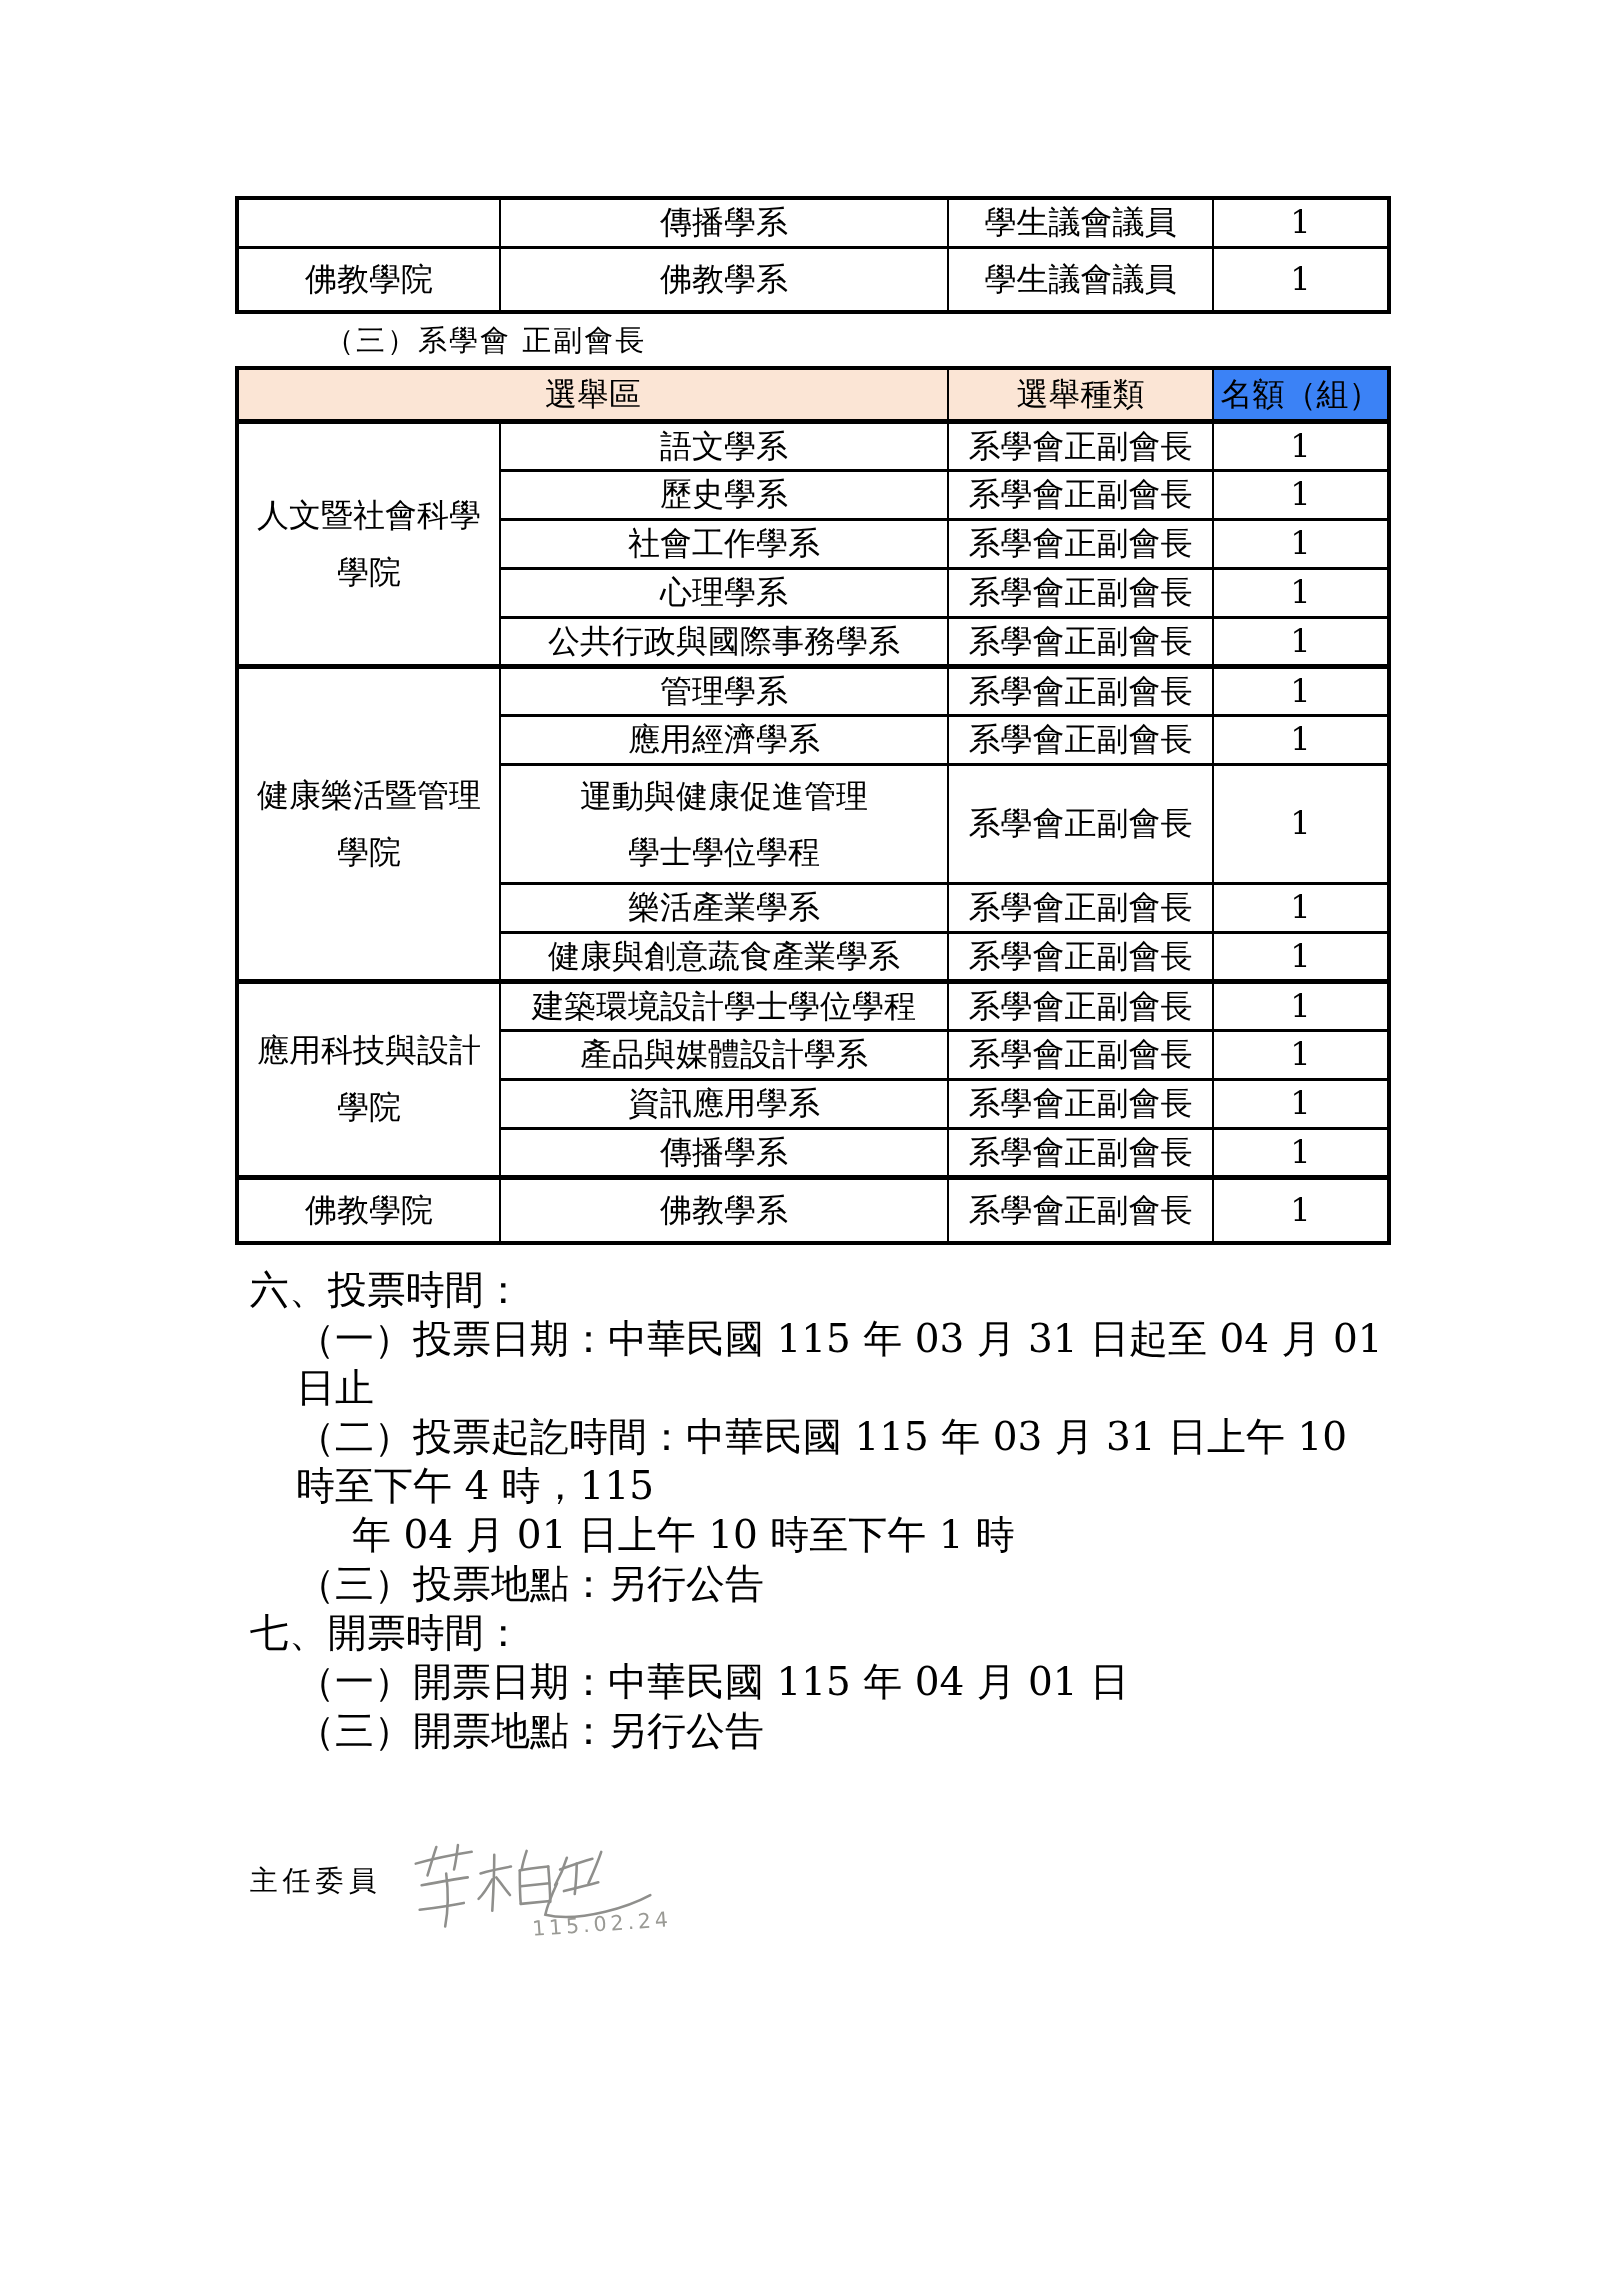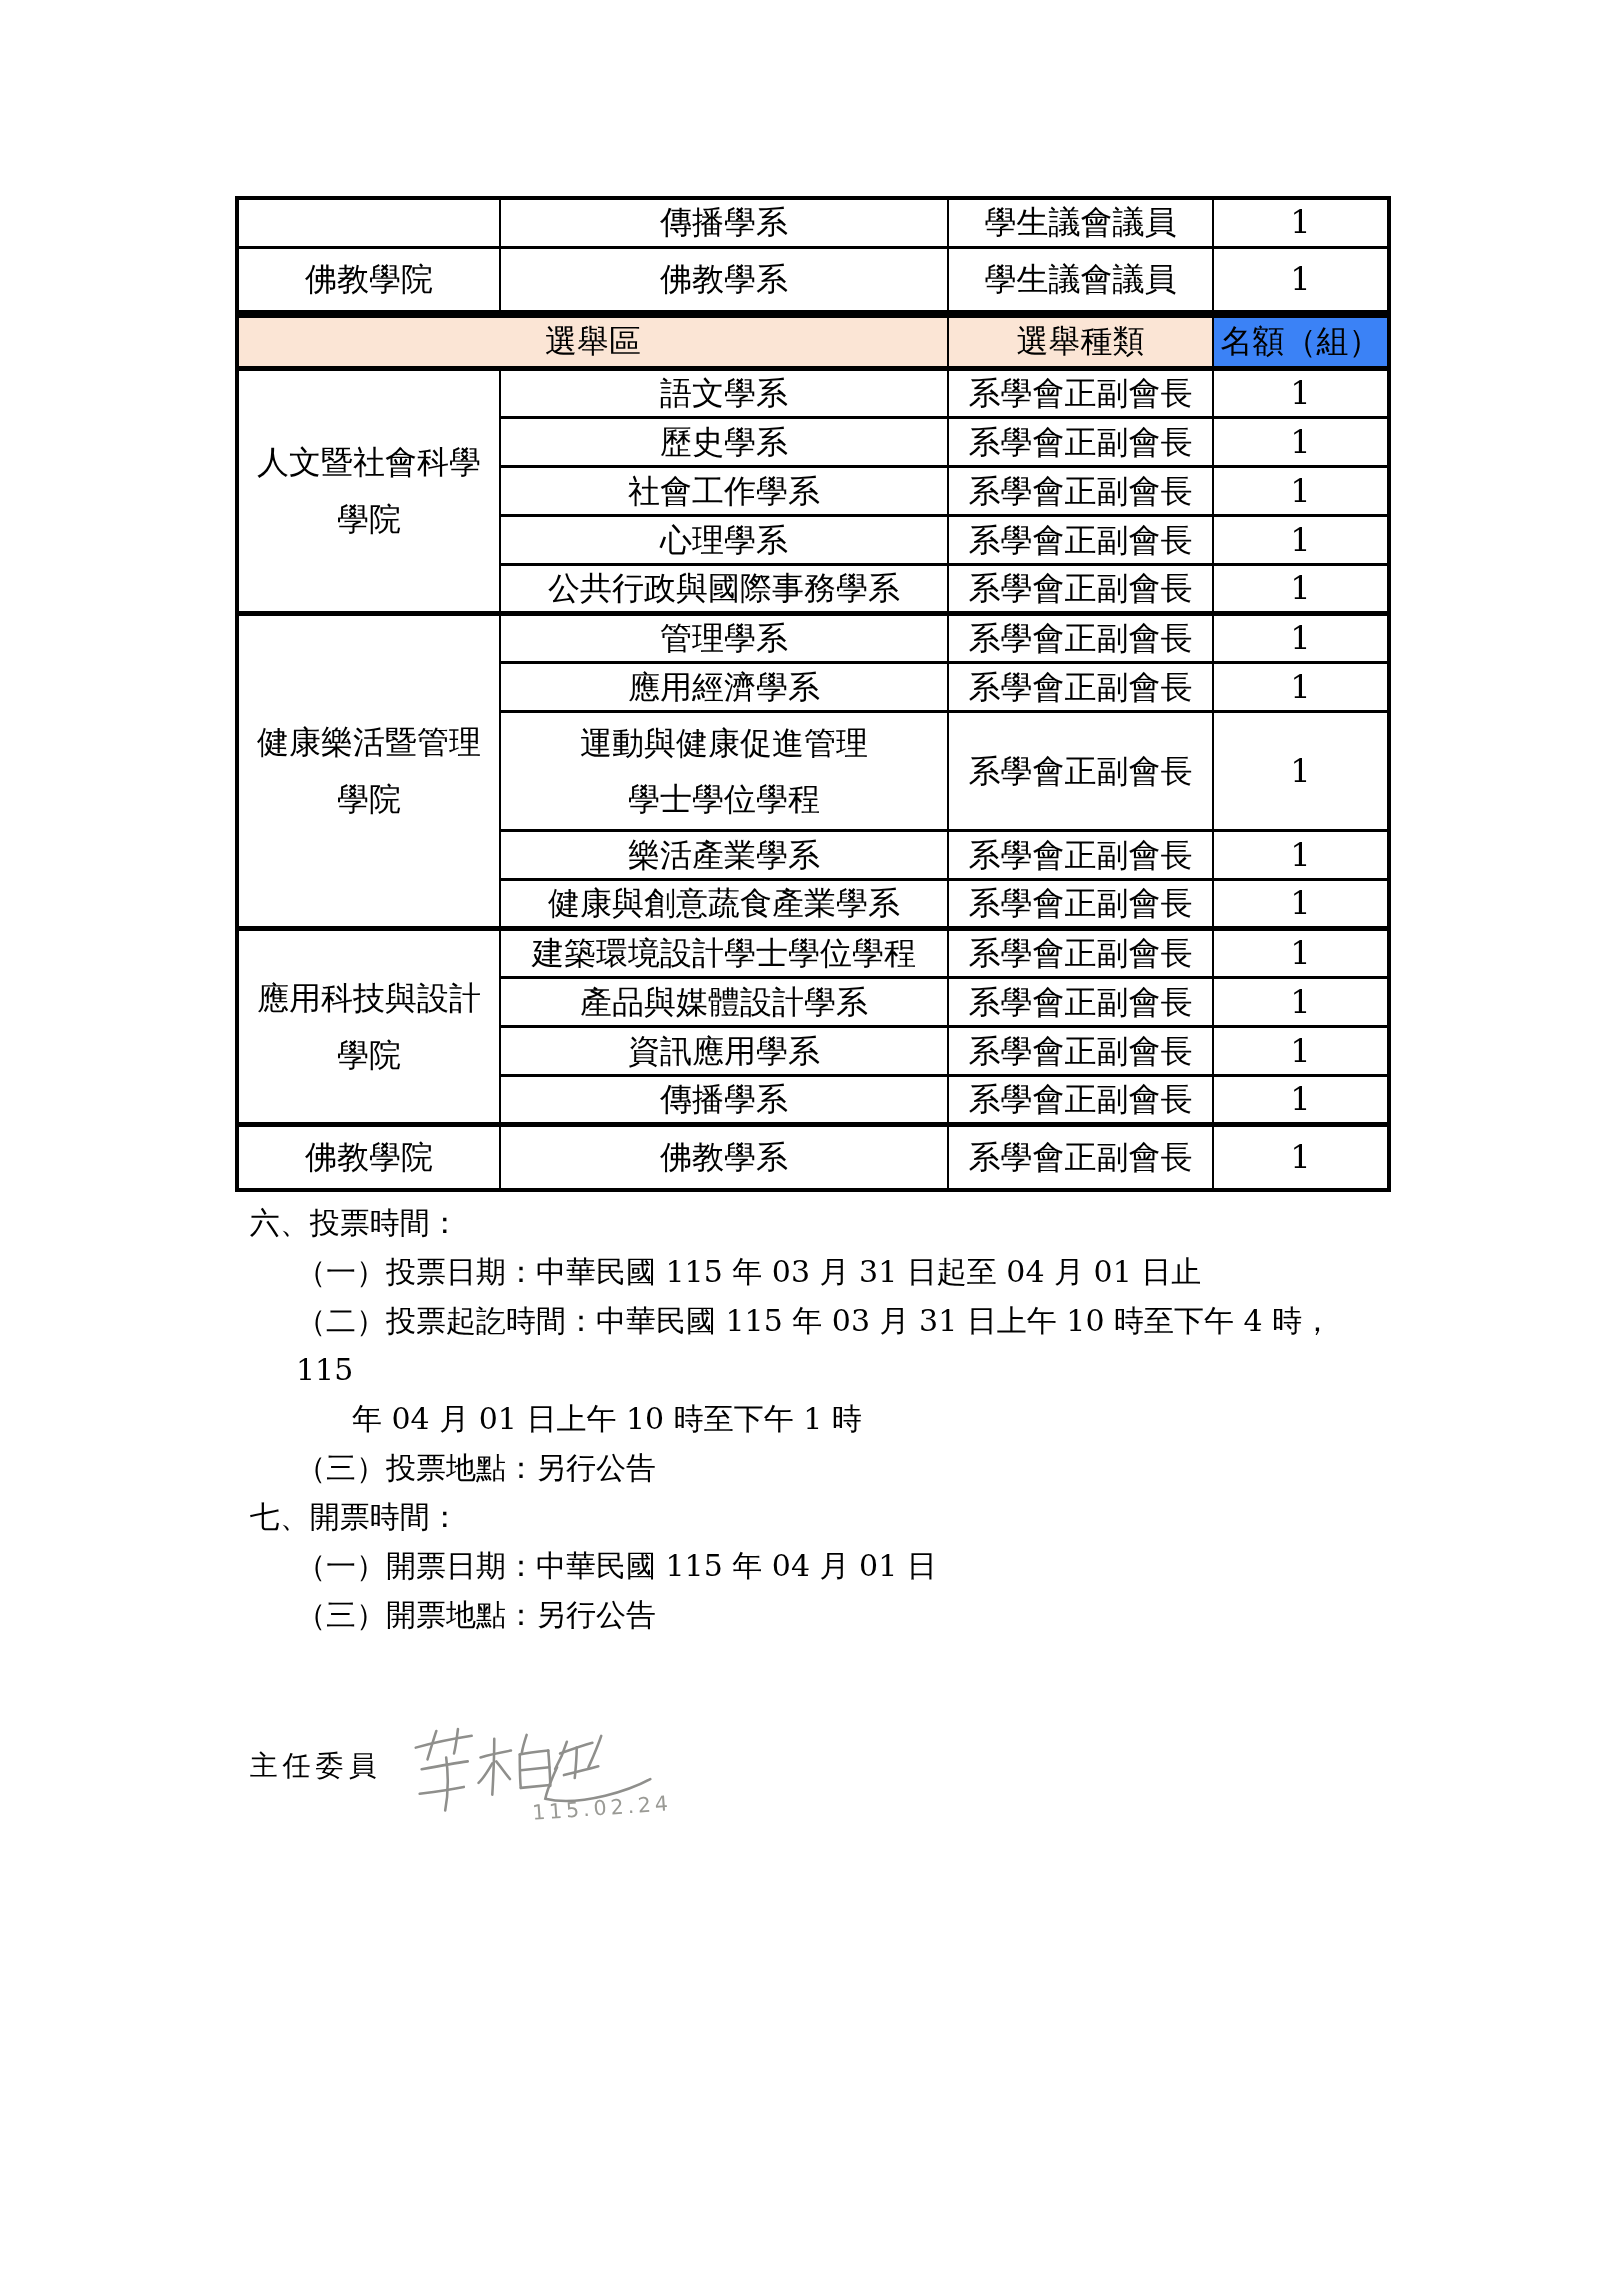--- a/index.html
+++ b/index.html
@@ -21,21 +21,21 @@
     white-space:pre-line;
   }
   .tbl thead td { border-bottom-width:5.9px; height:53px; }
   .tbl tr.group-start > td { border-top-width:5.9px;margin-top:8px; }
   .tbl td.college { line-height:57px; }
   .tbl td.tall { height:118px; line-height:56px;margin-left:8px; }
 
   .heading { font-size:29px; line-height:39px; margin:7.8px 0 5.9px 90px;
              letter-spacing:2px; }
 
-  .textblock { margin-top:6px; font-size:30px; line-height:49px; }
+  .textblock { margin-top:20px; font-size:39px; line-height:49px; }
   .sec-title { padding-left:14.7px; }
   .item-line  { padding-left:61px; }
   .item-cont  { padding-left:117px; }
 
   .sign-row { position:relative; margin-top:88px; height:108px; }
   .sign-label { position:absolute; left:14.7px; top:19.6px;
                 font-size:28px; letter-spacing:4.9px; }
   .sig-wrap { position:absolute; left:167px; top:0; width:265px; height:108px; }
   .sig-wrap svg { position:absolute; left:0; top:0; }
   .sig-date { position:absolute; left:130px; top:69px;
@@ -65,20 +65,21 @@
           </tr>
           <tr>
             <td class="college">佛教學院</td>
             <td class="dept">佛教學系</td>
             <td class="etype">學生議會議員</td>
             <td class="quota">1</td>
           </tr>
         </tbody>
     </table>
 
+    <div class="heading">（三）系學會 正副會長</div>
 
     <table class="tbl">
       <colgroup>
           <col class="c1">
           <col class="c2">
           <col class="c3">
           <col class="c4">
         </colgroup>
       <thead>
         <tr>

